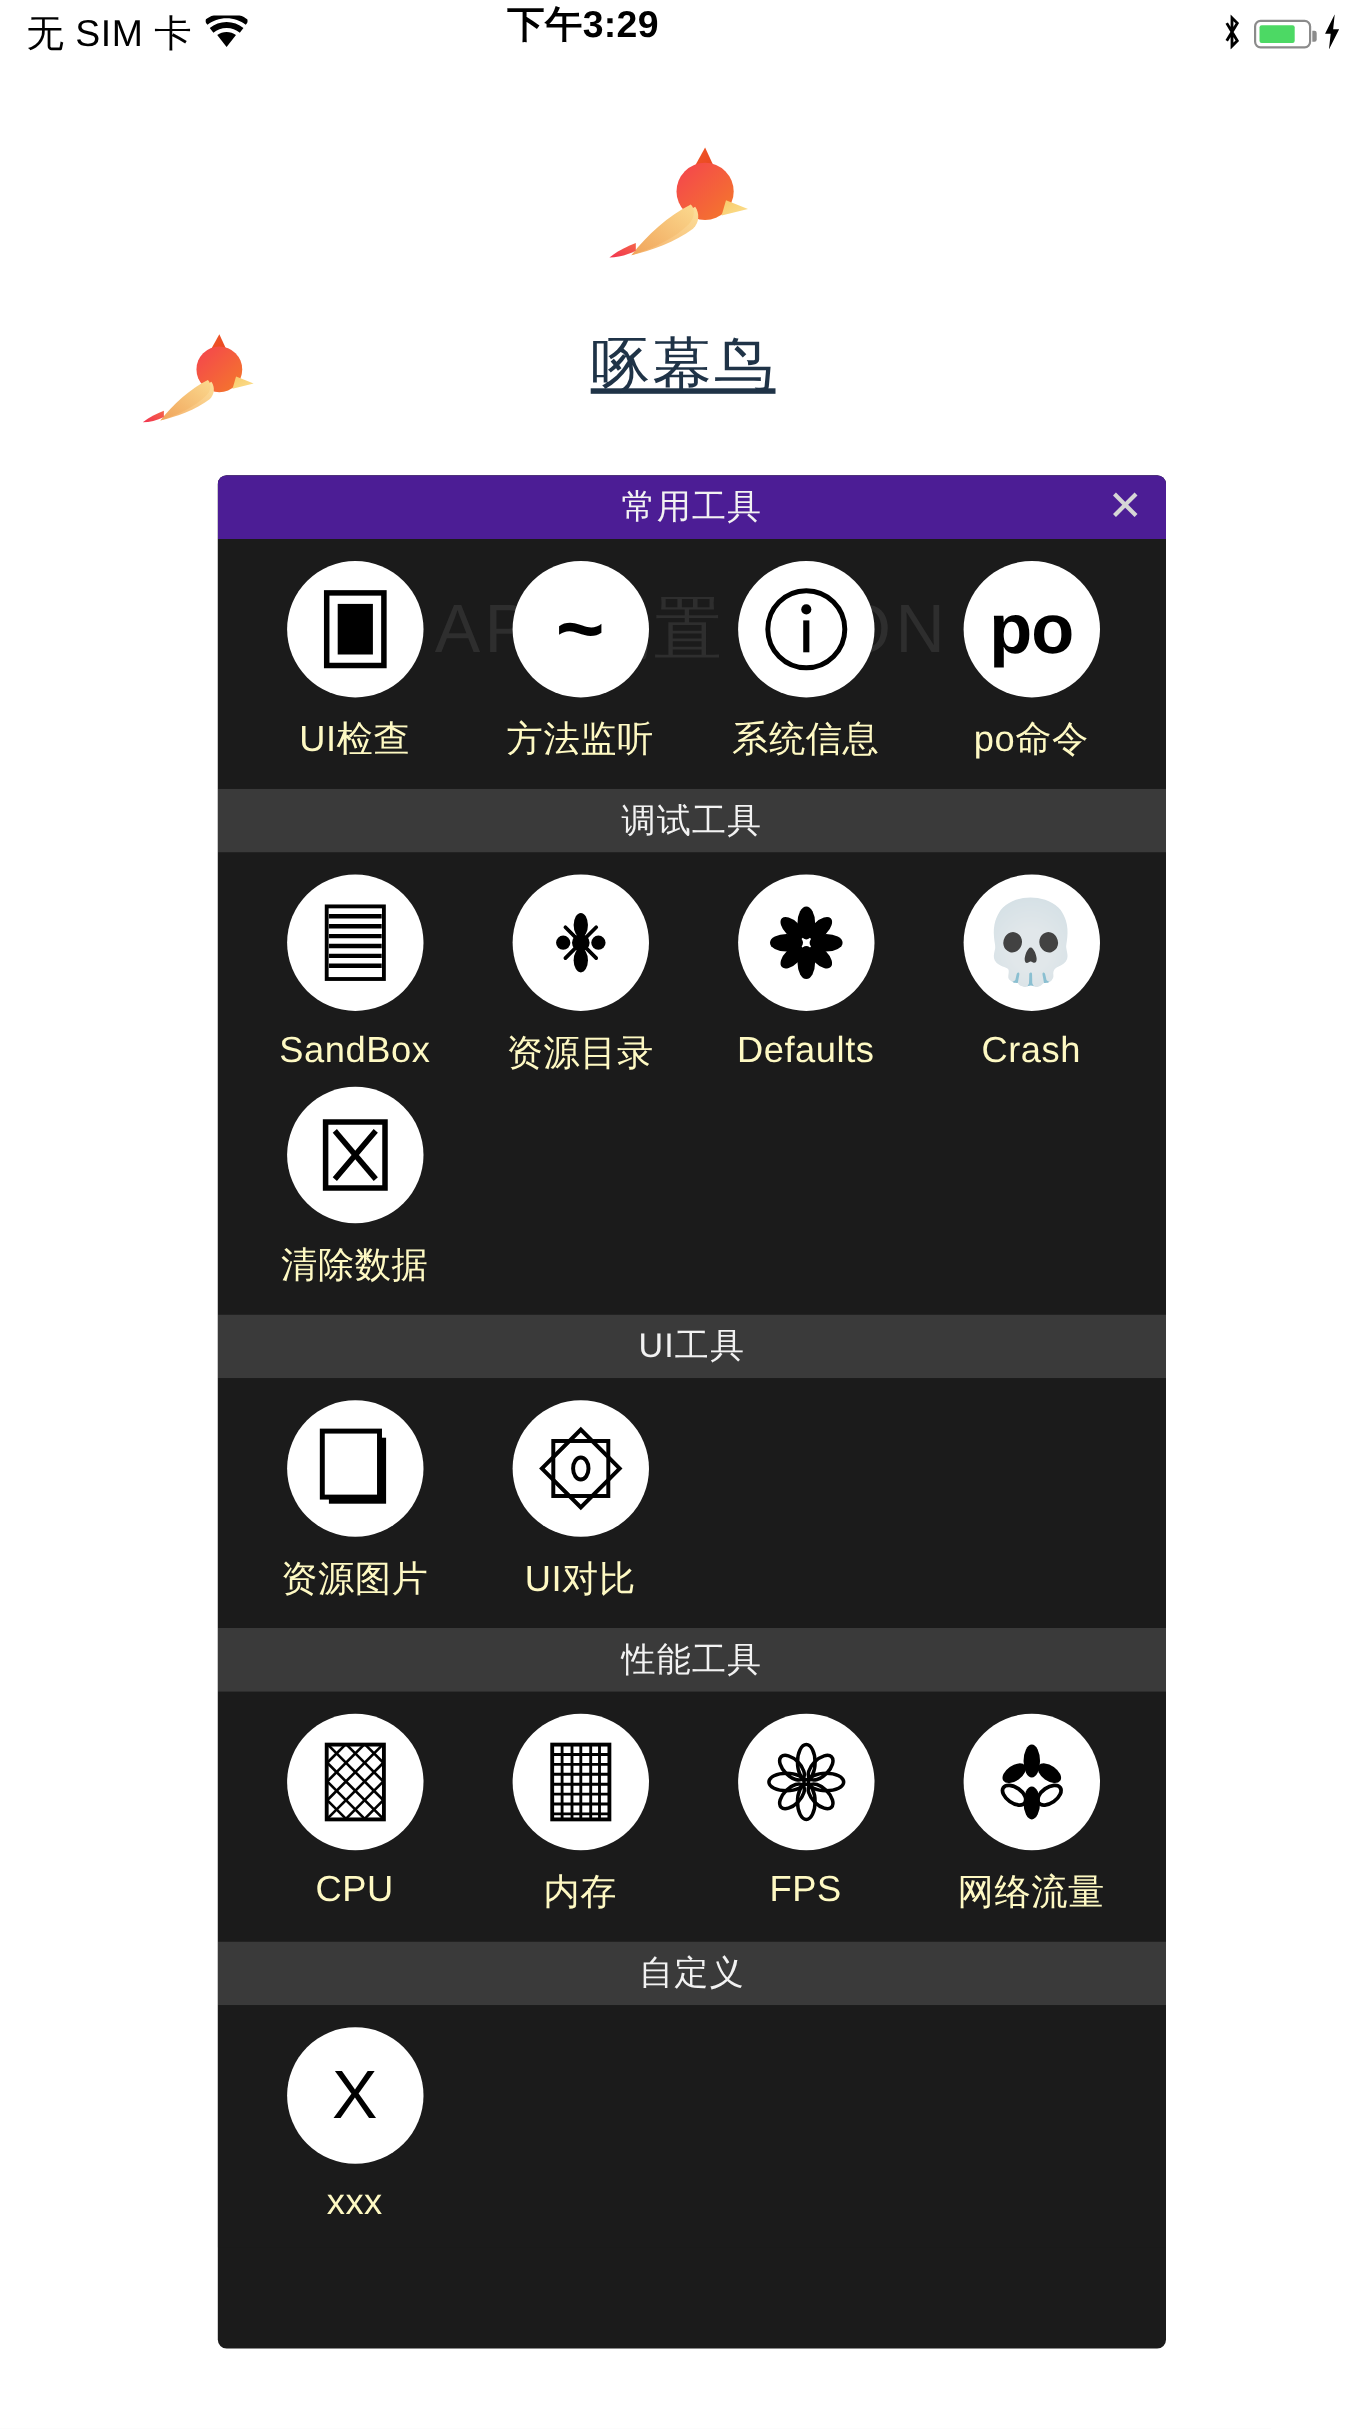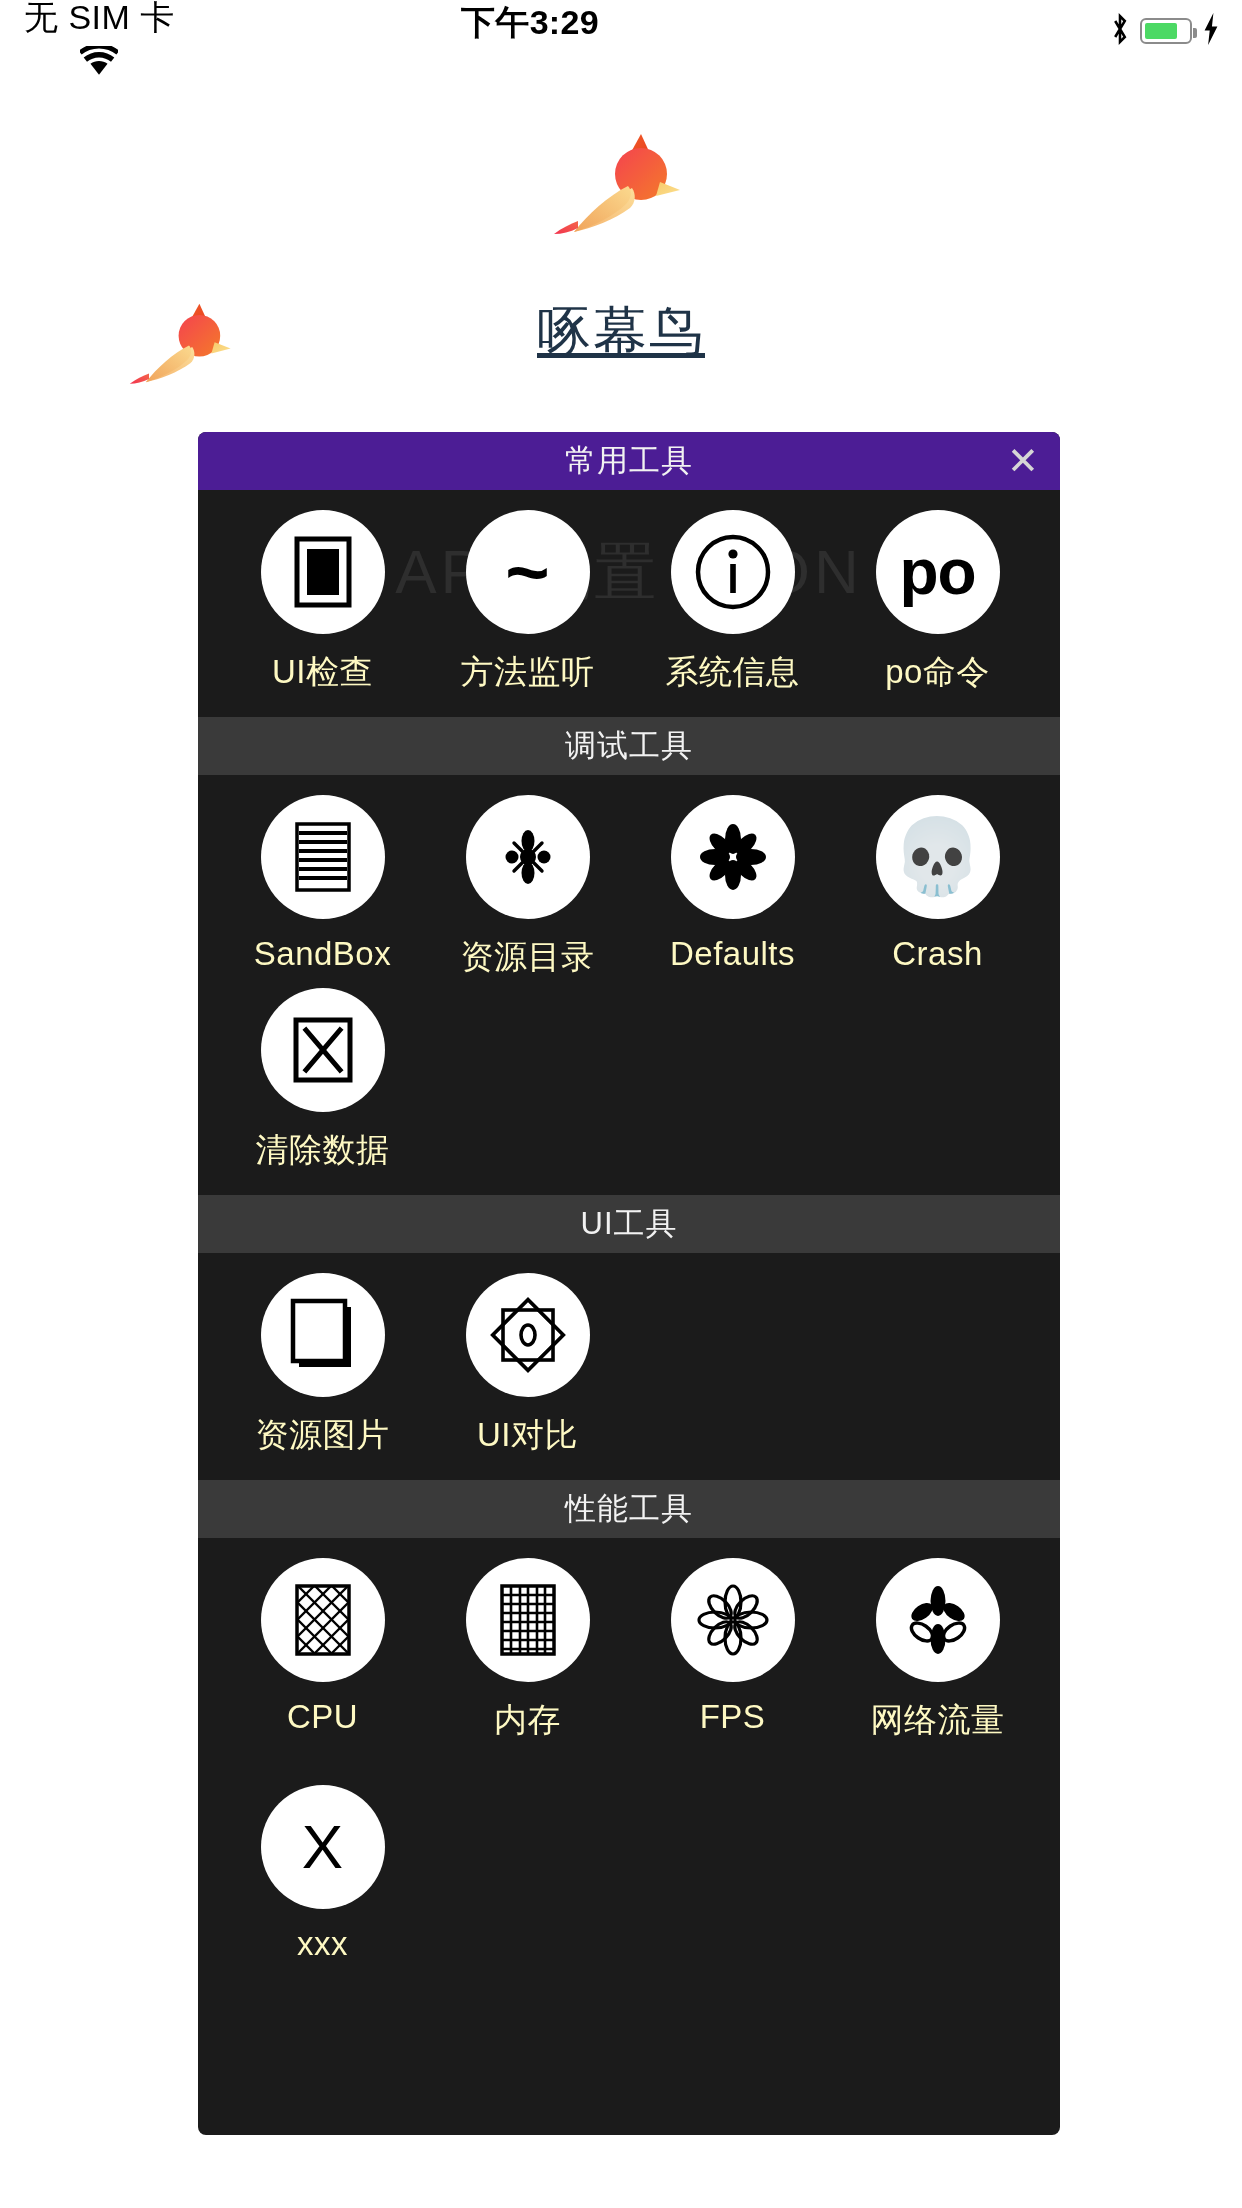--- a/index.html
+++ b/index.html
@@ -13,21 +13,21 @@
 
   
   .statusbar {
     position: absolute; top: 0; left: 0;
     width: 1242px; height: 62px;
     display: flex; align-items: center;
     color: #000;
   }
   .sb-left {
     position: absolute; left: 24px; top: 0; height: 62px;
-    display: flex; align-items: center; gap: 12px; flex-direction: column;
+    display: flex; align-items: center; gap: 12px;
   }
   .sb-carrier { font-size: 34px; font-weight: 400; letter-spacing: 0.5px; line-height:1; }
   .sb-center {
     position: absolute; left: 0; width: 1060px; top: 0; height: 62px;
     display: flex; align-items: flex-start; justify-content: center;
   }
   .sb-time { font-size: 34px; font-weight: 600; letter-spacing: 0.3px; }
   .sb-right {
     position: absolute; right: 22px; top: 0; height: 62px;
     display: flex; align-items: center; gap: 10px;
@@ -456,20 +456,23 @@
                 <ellipse cx="54" cy="50" rx="12" ry="7" transform="rotate(-35 54 50)"></ellipse>
               </g>
             </svg>
           </span>
           <span class="tile-label">网络流量</span>
         </div>
 
       </div>
     </div>
 
+    <div class="section-header">
+      <span>自定义</span>
+    </div>
     <div class="section-body">
       <div class="grid">
         <div class="tile">
           <span class="bubble">
             <span class="x-glyph">X</span>
           </span>
           <span class="tile-label">xxx</span>
         </div>
       </div>
     </div>

